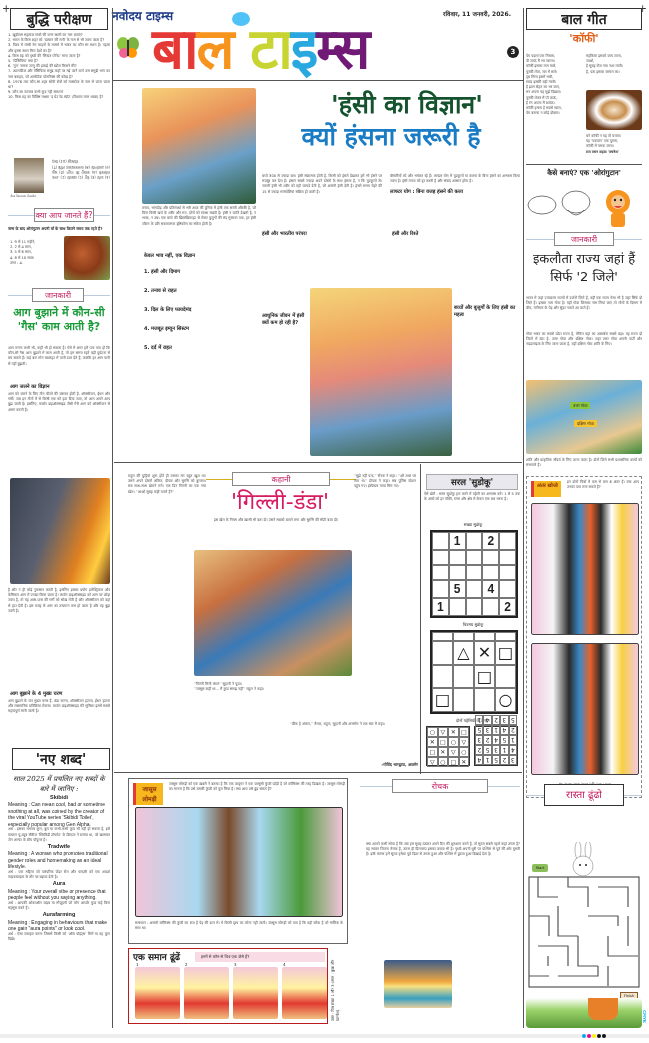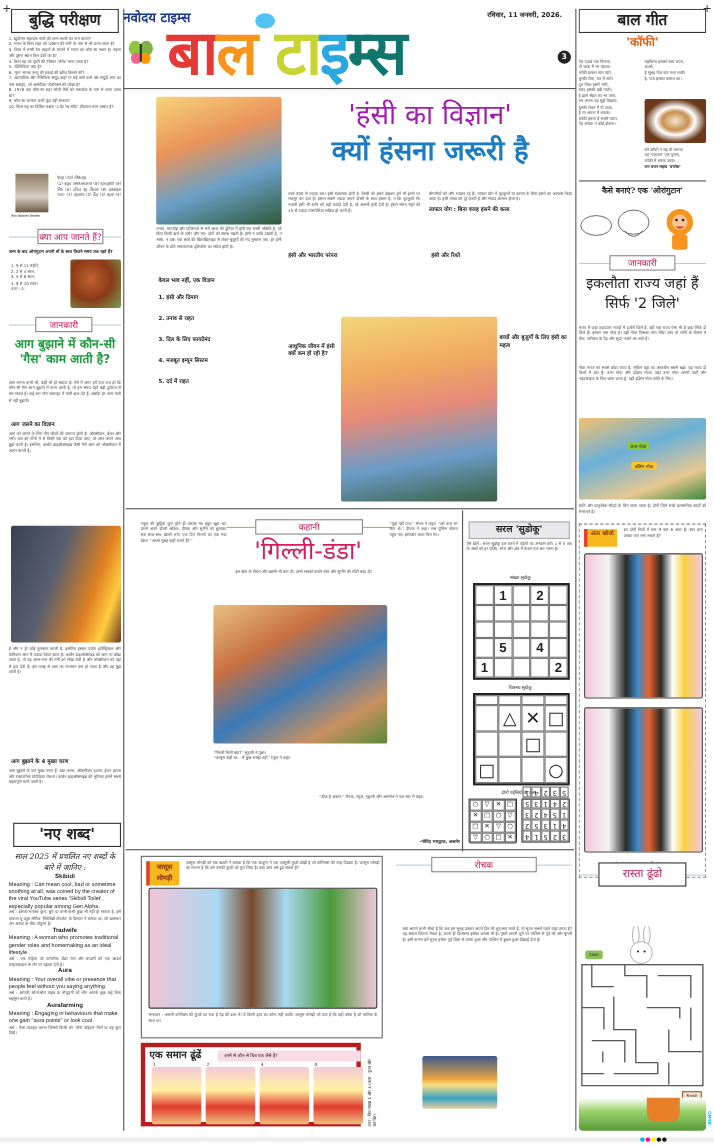--- a/index.html
+++ b/index.html
@@ -33,21 +33,21 @@
         <ellipse cx="7" cy="8" rx="6" ry="7" fill="#8cc63f"></ellipse>
         <ellipse cx="17" cy="8" rx="6" ry="7" fill="#7cb342"></ellipse>
         <ellipse cx="8" cy="17" rx="5" ry="5" fill="#f06292"></ellipse>
         <ellipse cx="16" cy="17" rx="5" ry="5" fill="#ff9800"></ellipse>
         <rect x="11" y="4" width="2" height="16" fill="#333"></rect>
       </svg>
   </div>
   <div class="abs" style="left:120px;top:4px;width:18px;height:14px;background:#4fc3f7;border-radius:50%"></div>
   <div class="abs" style="left:40px;top:10px;font-family:'DejaVu Sans',sans-serif;font-size:56px;line-height:62px;font-weight:bold;letter-spacing:-2px;white-space:nowrap">
     <span style="color:#e53935">बा</span><span style="color:#f7941d">ल</span>
-    <span style="color:#c8d431">टा</span><span style="color:#29a8e0">इ</span><span style="color:#0f766e">म्स</span>
+    <span style="color:#c8d431">टा</span><span style="color:#29a8e0">इ</span><span style="color:#701a75">म्स</span>
   </div>
   <div class="abs" style="right:14px;top:2px;font-size:6px;font-weight:bold;color:#222">रविवार, 11 जनवरी, 2026.</div>
   <div class="abs" style="right:6px;top:38px;width:12px;height:12px;border-radius:50%;background:#222;color:#fff;font-size:7px;text-align:center;line-height:12px;font-weight:bold">3</div>
 </div>
 
 <div class="vline" style="left:112px;top:8px;height:1020px"></div>
 <div class="vline" style="left:523px;top:8px;height:1020px"></div>
 <div class="hline" style="left:112px;top:80px;width:411px"></div>
 
 <div class="col" style="left:8px;top:8px;width:102px;height:1025px">
@@ -117,21 +117,21 @@
       <div style="text-align:center;font-weight:bold;font-size:5.5px;font-family:'Liberation Sans',sans-serif">Aurafarming</div>
       <div style="font-size:5px;line-height:6.5px;font-family:'Liberation Sans',sans-serif">Meaning : Engaging in behaviours that make one gain "aura points" or look cool.</div>
       <div class="txt">अर्थ : ऐसा व्यवहार करना जिससे किसी को 'ऑरा पॉइंट्स' मिलें या वह कूल दिखे।</div>
     </div>
   </div>
 </div>
 
 <div class="col" style="left:114px;top:82px;width:408px;height:950px">
 
   <div class="img" style="left:28px;top:6px;width:114px;height:116px;background:linear-gradient(160deg,#f7d27a 0%,#e9935a 35%,#6aa0c8 65%,#2e5a38 100%)"></div>
-  <div class="abs" style="left:148px;top:8px;width:258px;text-align:center;font-size:25px;line-height:30px;font-weight:normal;color:#a21caf">'हंसी का विज्ञान'</div>
+  <div class="abs" style="left:164px;top:8px;width:258px;text-align:center;font-size:25px;line-height:30px;font-weight:bold;color:#14532d">'हंसी का विज्ञान'</div>
   <div class="abs" style="left:148px;top:40px;width:258px;text-align:center;font-size:25px;line-height:30px;font-weight:bold;color:#1a7cc4">क्यों हंसना जरूरी है</div>
 
   <div class="abs txt" style="left:28px;top:124px;width:114px">तनाव, भागदौड़ और प्रतिस्पर्धा से भरी आज की दुनिया में हंसी एक सस्ती औषधि है, जो बिना किसी खर्च के शरीर और मन- दोनों को स्वस्थ रखती है। हंसी न जाति देखती है, न भाषा, न उम्र। एक बच्चे की खिलखिलाहट से लेकर बुजुर्गों की मंद मुस्कान तक, हर हंसी जीवन के प्रति सकारात्मक दृष्टिकोण का संकेत होती है।</div>
   <div class="abs sub" style="left:30px;top:170px;width:112px">केवल भाव नहीं, एक विज्ञान</div>
   <div class="abs" style="left:30px;top:182px;width:112px">
     <div class="sub" style="margin-top:4px">1. हंसी और दिमाग</div>
     <div class="txt" style="height:12px"></div>
     <div class="sub">2. तनाव से राहत</div>
     <div class="txt" style="height:12px"></div>
     <div class="sub">3. दिल के लिए फायदेमंद</div>
@@ -264,21 +264,21 @@
   </div>
   <div class="hline" style="left:0;top:690px;width:408px"></div>
 
   <div class="abs" style="left:14px;top:696px;width:220px;height:166px;border:1px solid #666">
     <div class="abs" style="left:4px;top:4px;width:30px;height:22px;background:#f7b81e;border-left:3px solid #e53935;font-size:6px;font-weight:bold;text-align:center;line-height:10px;padding-top:1px;color:#8a2a0a">जासूस लोमड़ी</div>
     <div class="abs txt" style="left:40px;top:3px;width:176px">जासूस लोमड़ी को एक खबरी ने बताया है कि एक जादूगर ने एक जासूसी कुंजी छोड़ी है जो कॉमिक्स की तरह दिखता है। जासूस लोमड़ी का मानना है कि उसे उसकी कुंजी को चुरा लिया है। क्या आप उसे ढूंढ सकते हैं?</div>
     <div class="img" style="left:6px;top:28px;width:208px;height:110px;border:1px solid #333;background:linear-gradient(90deg,#f0c4d8 0%,#a8d8f0 30%,#7a4a2a 45%,#a8d8f0 60%,#4a9a3a 80%,#f0c4d8 100%)"></div>
     <div class="abs txt" style="left:6px;top:142px;width:208px">समाधान : असली कॉमिक्स की कुंजी का राज है पेड़ की डाल में। ये किसी दृश्य का कोना नहीं जाती। जासूस लोमड़ी को पता है कि वही कौवा है जो मालिक के साथ था।</div>
   </div>
 
-  <div class="abs" style="left:14px;top:866px;width:200px;height:76px;border:4px solid #b91c1c">
+  <div class="abs" style="left:14px;top:866px;width:200px;height:76px;border:1px solid #b91c1c">
     <div class="abs" style="left:4px;top:2px;font-size:9px;font-weight:bold;font-family:'DejaVu Serif',serif">एक समान ढूंढें</div>
     <div class="abs" style="left:66px;top:3px;width:130px;height:10px;background:#f8dbe4;font-size:4px;line-height:10px;padding-left:6px">इनमें से कौन-से चित्र एक जैसे हैं?</div>
     <div class="abs" style="left:6px;top:18px;width:192px;height:52px;display:flex;gap:4px">
       <div style="flex:1;position:relative;background:linear-gradient(180deg,#f4c8d8 0%,#fff3a0 40%,#e23a30 70%,#f0c080 100%);border-radius:2px">
           <span style="position:absolute;left:1px;top:-5px;font-size:4px">1</span>
         </div>
       <div style="flex:1;position:relative;background:linear-gradient(180deg,#f4c8d8 0%,#fff3a0 40%,#e23a30 70%,#f0c080 100%);border-radius:2px">
           <span style="position:absolute;left:1px;top:-5px;font-size:4px">2</span>
         </div>
       <div style="flex:1;position:relative;background:linear-gradient(180deg,#f4c8d8 0%,#fff3a0 40%,#e23a30 70%,#f0c080 100%);border-radius:2px">

